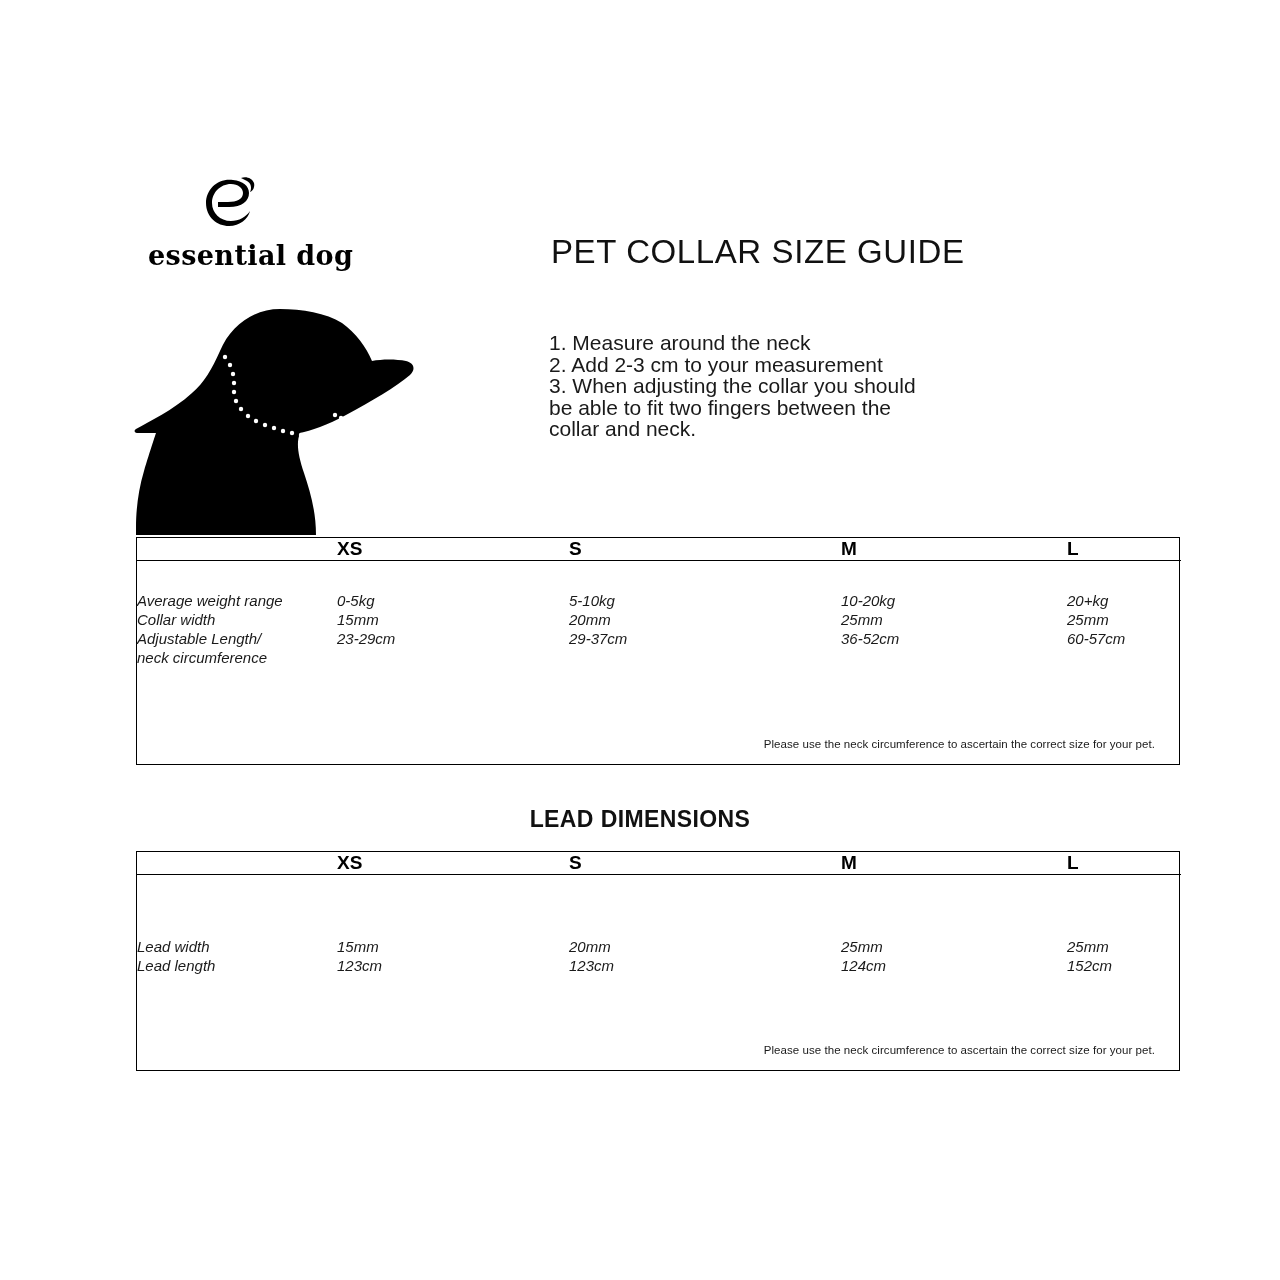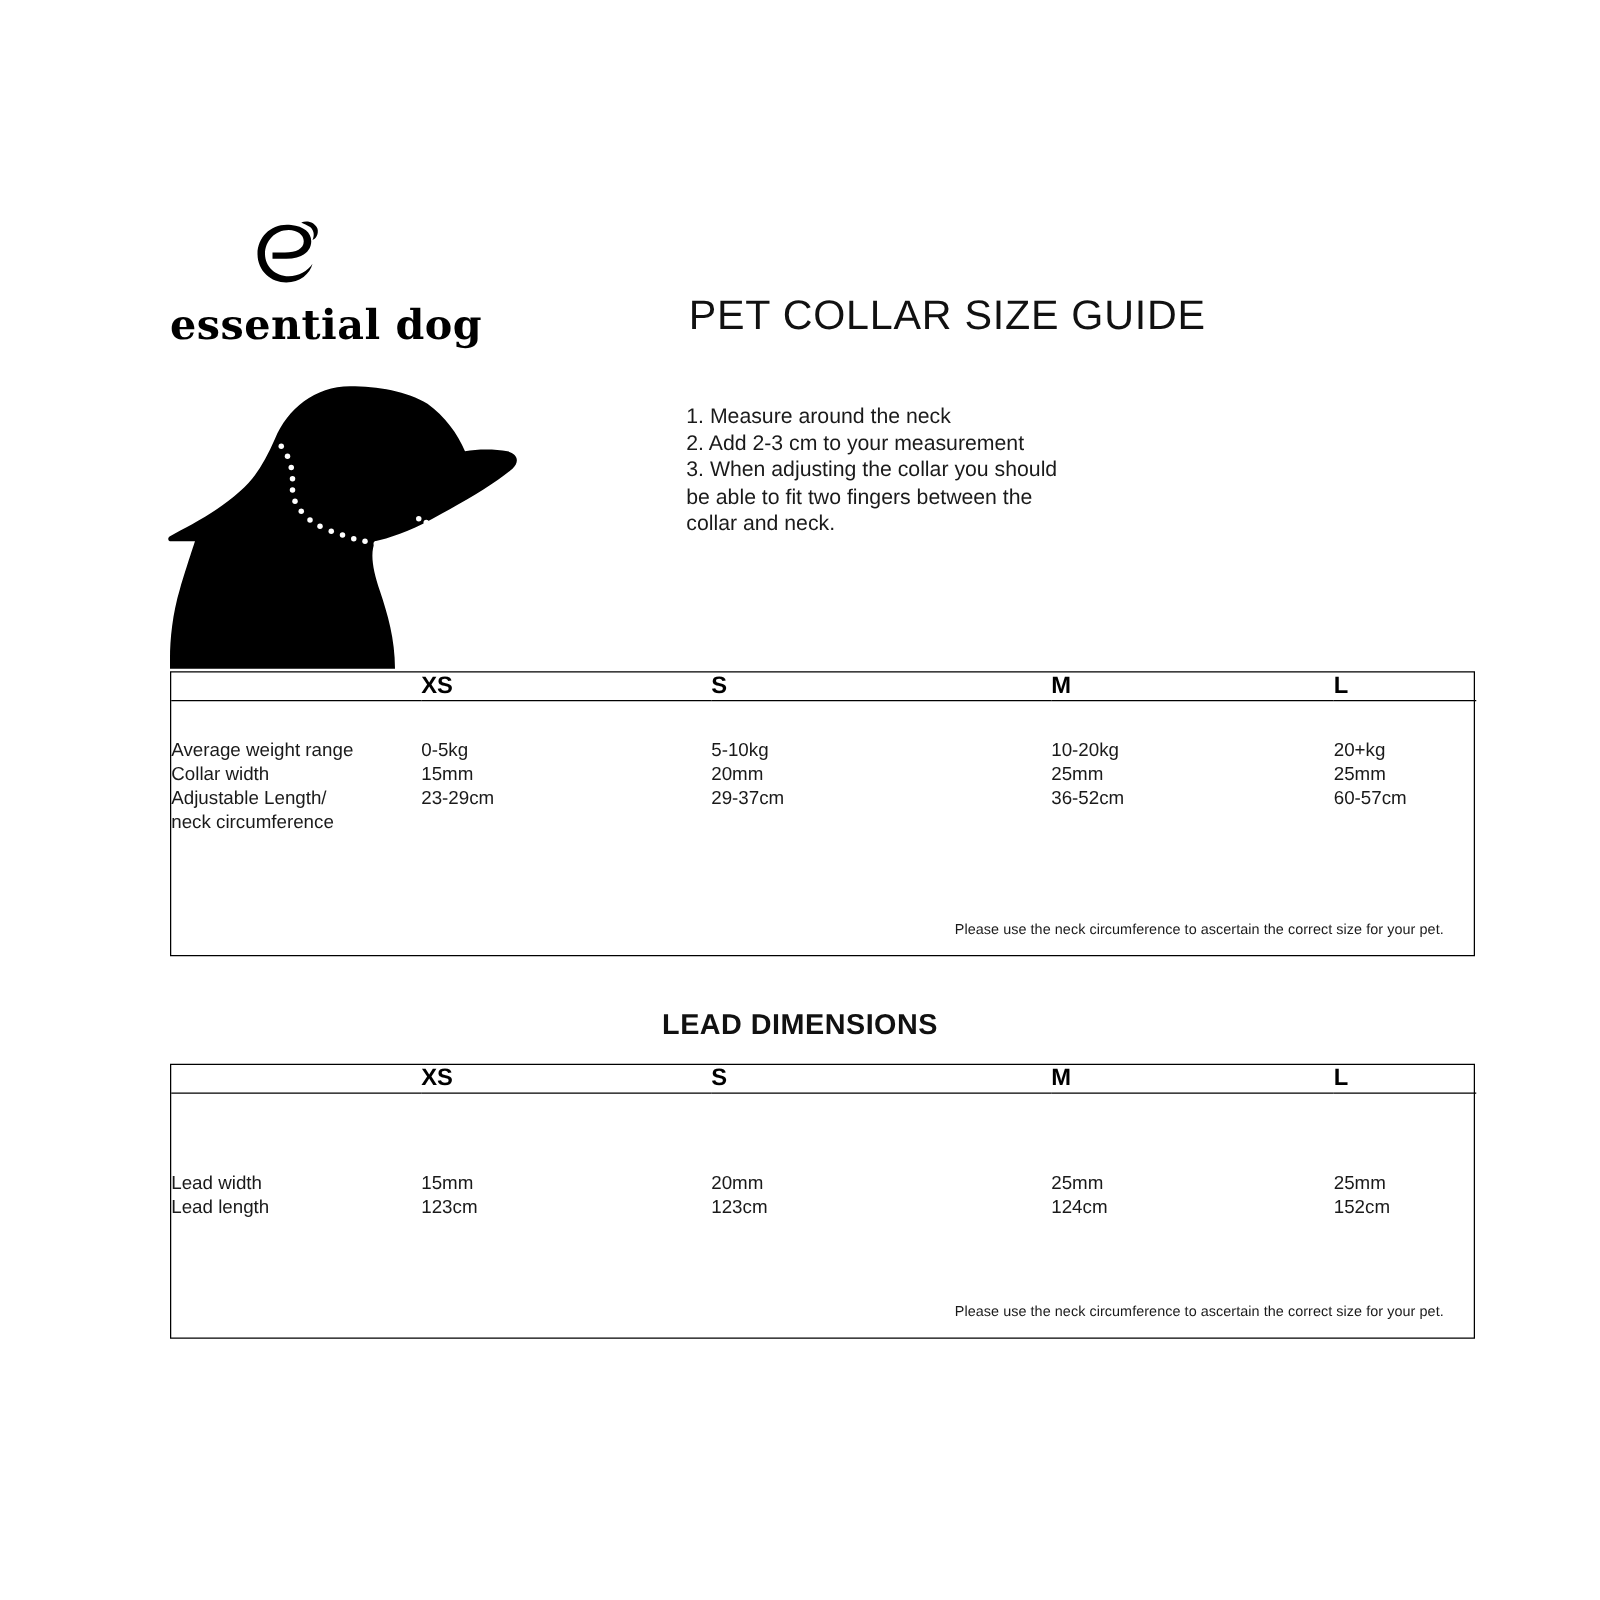--- a/index.html
+++ b/index.html
@@ -31,25 +31,25 @@
   }
   .brand-mark {
     width: 58px;
     height: 62px;
     margin-left: 64px;
     position: relative;
   }
   .brand-name {
     font-family: "DejaVu Serif", serif;
     font-weight: bold;
-    font-size: 33px;
+    font-size: 27px;
     letter-spacing: 0.4px;
     color: #000;
     margin-top: 2px;
-    margin-left: 0px;
+    margin-left: 12px;
   }
 
   
   .dog {
     position: absolute;
     left: 120px;
     top: 295px;
     width: 320px;
     height: 260px;
   }
@@ -62,22 +62,22 @@
     font-size: 33px;
     letter-spacing: 0.6px;
     color: #111;
     font-weight: 400;
   }
 
   
   .instructions {
     position: absolute;
     left: 549px;
-    top: 322px;
-    font-size: 17px;
+    top: 332px;
+    font-size: 21px;
     line-height: 21.5px;
     color: #1a1a1a;
     width: 420px;
   }
   .instructions div {
     white-space: pre-wrap;
   }
 
   
   .table-wrap {
@@ -124,20 +124,21 @@
   .col-s  { width: 272px; }
   .col-m  { width: 226px; }
   .col-l  { width: 114px; }
 
   .body-row td {
     font-size: 15px;
     color: #1a1a1a;
     line-height: 19px;
     padding-top: 6px;
     padding-bottom: 6px;
+    font-style: italic;
   }
   .body-row td.rowlabel {
     font-size: 15px;
     color: #1a1a1a;
   }
   .spacer-row td { height: 30px; }
   .spacer-row-lead td { height: 62px; }
 
   .footnote {
     position: absolute;

